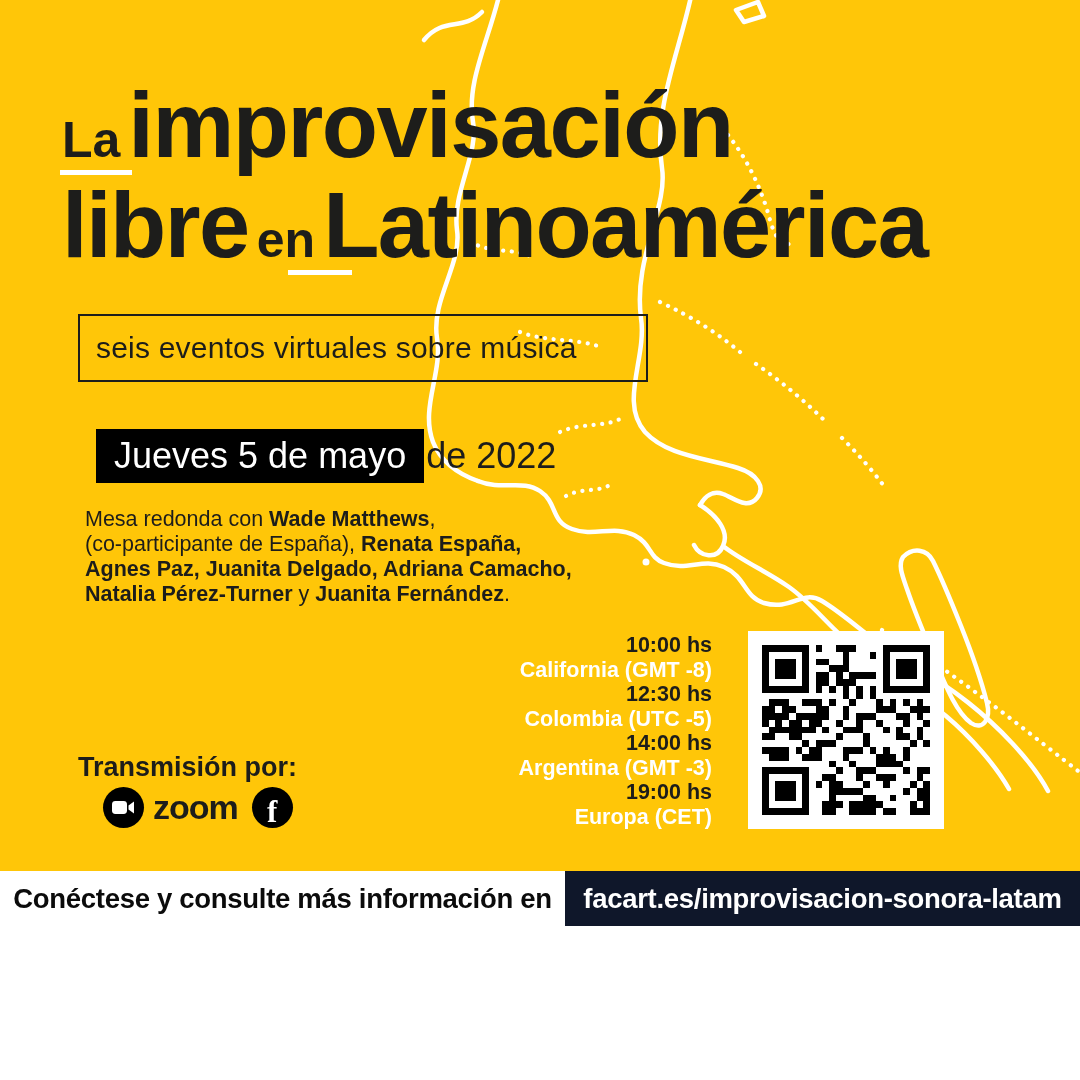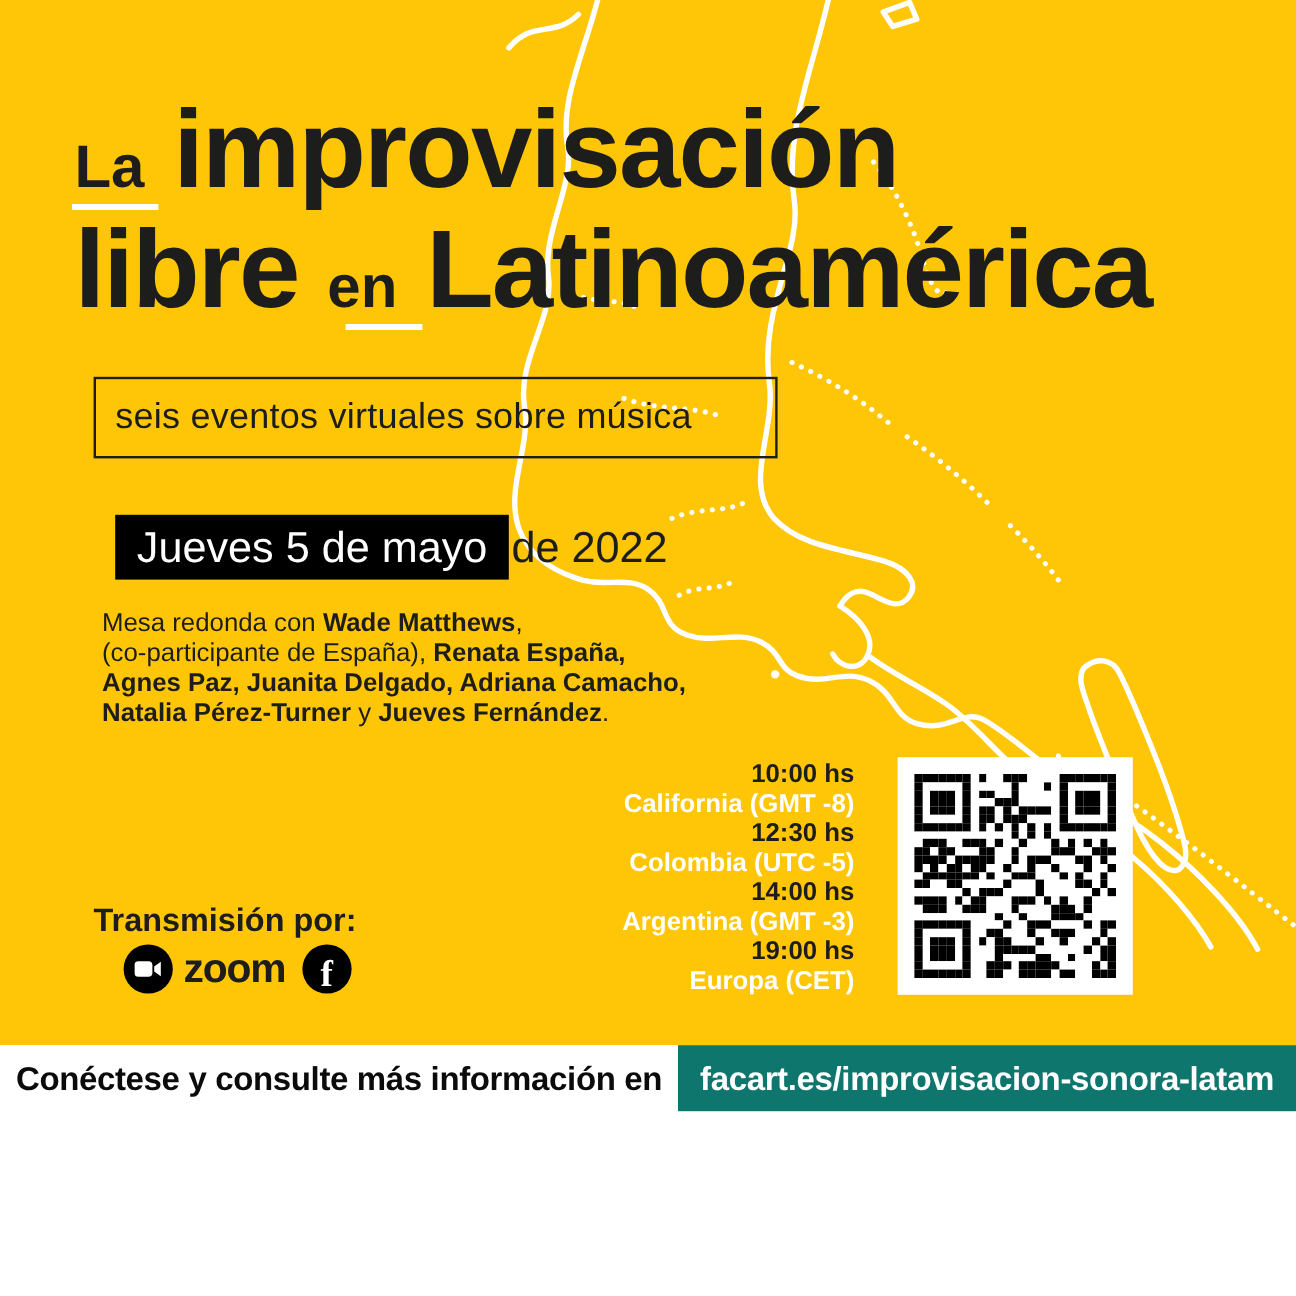--- a/index.html
+++ b/index.html
@@ -9,21 +9,21 @@
     background:#ffffff;font-family:"Liberation Sans","DejaVu Sans",sans-serif;
     color:#1d1d1b;
   }
   
   .stage{position:absolute;left:0;top:0;width:1080px;height:871px;background:#FFC608;overflow:hidden;}
   .map{position:absolute;left:0;top:0;}
   .map path{fill:none;stroke:#ffffff;}
   .map .coast{stroke-width:4.5;stroke-linecap:round;stroke-linejoin:round;}
   .map .border{stroke-width:4.2;stroke-linecap:round;stroke-dasharray:0.1 8.5;}
 
-  .title-line{position:absolute;left:62px;display:flex;align-items:baseline;column-gap:24px;white-space:nowrap;z-index:3;}
+  .title-line{position:absolute;left:62px;display:flex;align-items:baseline;column-gap:8px;white-space:nowrap;z-index:3;}
   .t-big{font-size:92px;font-weight:700;letter-spacing:-1.5px;line-height:1;}
   .t-small{font-size:50px;font-weight:700;line-height:1;}
   .underline{position:absolute;height:5px;background:#ffffff;z-index:2;}
 
   .subtitle-box{
     position:absolute;left:78px;top:314px;width:570px;height:68px;z-index:3;
     border:2px solid #1d1d1b;display:flex;align-items:center;padding-left:16px;
     font-size:30px;letter-spacing:0.2px;
   }
   .date-row{position:absolute;left:82px;top:429px;display:flex;align-items:center;z-index:3;}
@@ -47,21 +47,21 @@
   .transmission-label{position:absolute;left:78px;top:752px;font-size:27px;font-weight:700;z-index:3;}
   .platforms{position:absolute;left:103px;top:787px;display:flex;align-items:center;z-index:3;}
   .pf-circle{width:41px;height:41px;border-radius:50%;background:#000;display:flex;align-items:center;justify-content:center;}
   .zoom-word{font-size:34px;font-weight:700;letter-spacing:-1px;margin:0 14px 0 9px;}
   .fb-f{color:#fff;font-size:31px;font-weight:700;line-height:1;margin-top:8px;font-family:"Liberation Serif","DejaVu Serif",serif;}
 
   
   .infobar{position:absolute;left:0;top:871px;width:1080px;height:55px;display:flex;z-index:4;}
   .bar-left{width:565px;background:#ffffff;display:flex;align-items:center;justify-content:center;
     font-size:27.5px;font-weight:700;letter-spacing:-0.3px;color:#0b0b0b;}
-  .bar-right{flex:1;background:#0f766e;display:flex;align-items:center;justify-content:center;
+  .bar-right{flex:1;background:#0f172a;display:flex;align-items:center;justify-content:center;
     font-size:27.5px;font-weight:700;letter-spacing:-0.3px;color:#ffffff;}
 
   
   .footer{position:absolute;left:0;top:926px;width:1080px;height:154px;background:#ffffff;}
 </style>
 </head>
 <body>
 
 <div class="poster">
 
@@ -102,21 +102,21 @@
 
     <div class="subtitle-box">
       <span>seis eventos virtuales sobre música</span>
     </div>
 
     <div class="date-row">
       <span class="date-chip">Jueves 5 de mayo</span>
       <span class="date-plain">de 2022</span>
     </div>
 
-    <div class="roundtable"><span>Mesa redonda con </span><span class="b">Wade Matthews</span><span>,</span><br><span>(co-participante de España), </span><span class="b">Renata España,</span><br><span class="b">Agnes Paz, Juanita Delgado, Adriana Camacho,</span><br><span class="b">Natalia Pérez-Turner</span><span> y </span><span class="b">Jueves Fernández</span><span>.</span></div>
+    <div class="roundtable"><span>Mesa redonda con </span><span class="b">Wade Matthews</span><span>,</span><br><span>(co-participante de España), </span><span class="b">Renata España,</span><br><span class="b">Agnes Paz, Juanita Delgado, Adriana Camacho,</span><br><span class="b">Natalia Pérez-Turner</span><span> y </span><span class="b">Juanita Fernández</span><span>.</span></div>
 
     <div class="schedule">
         <div class="sch-time">10:00 hs</div>
         <div class="sch-place">California (GMT -8)</div>
         <div class="sch-time">12:30 hs</div>
         <div class="sch-place">Colombia (UTC -5)</div>
         <div class="sch-time">14:00 hs</div>
         <div class="sch-place">Argentina (GMT -3)</div>
         <div class="sch-time">19:00 hs</div>
         <div class="sch-place">Europa (CET)</div>

